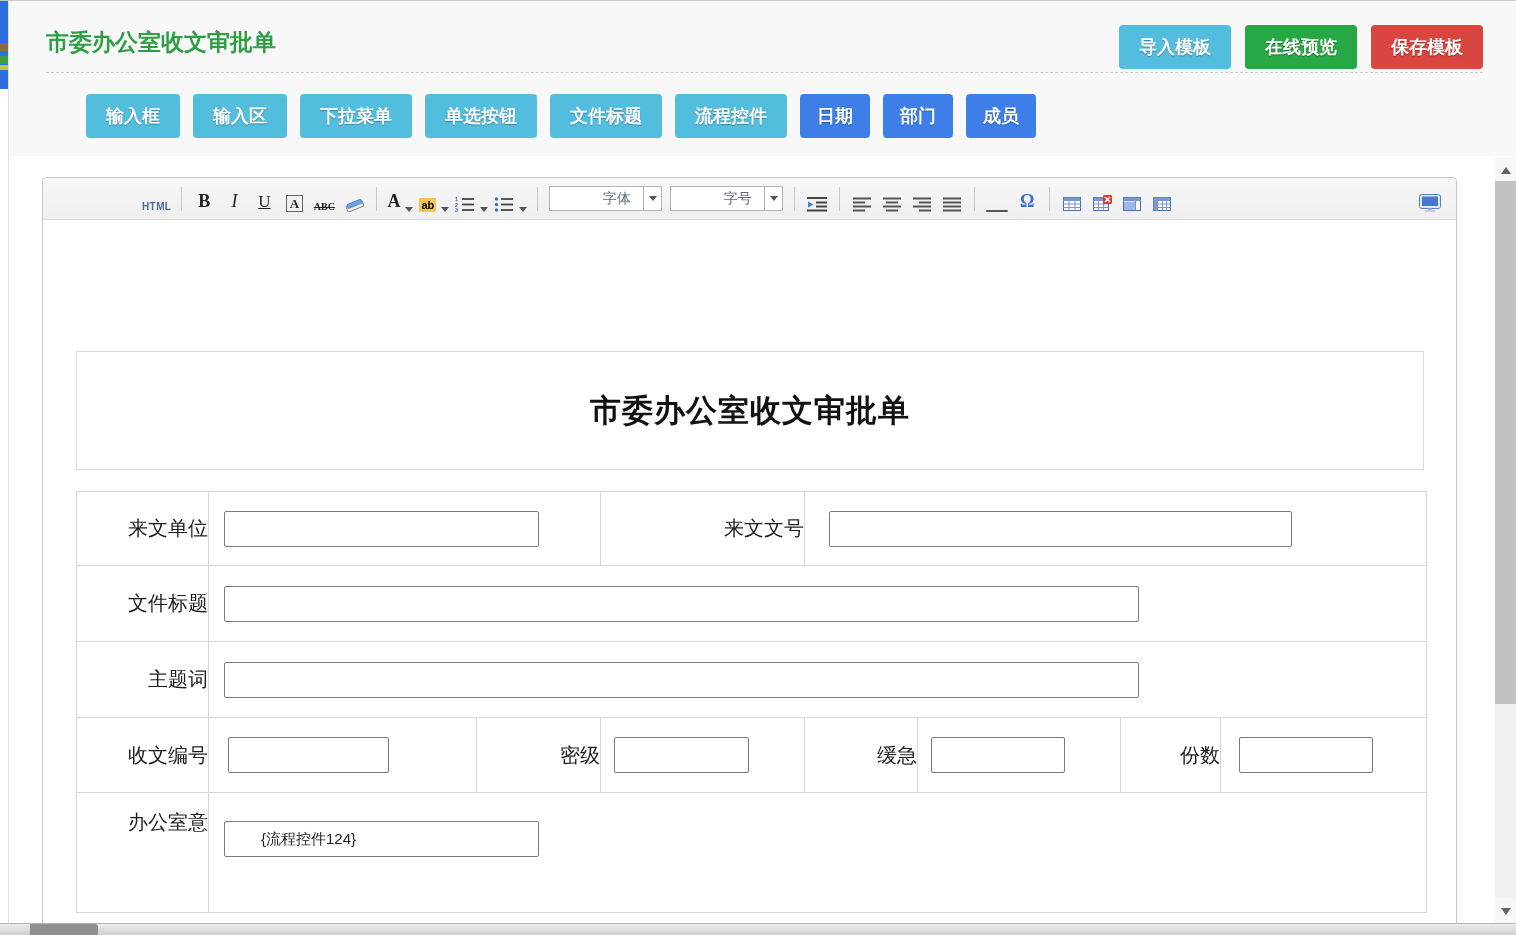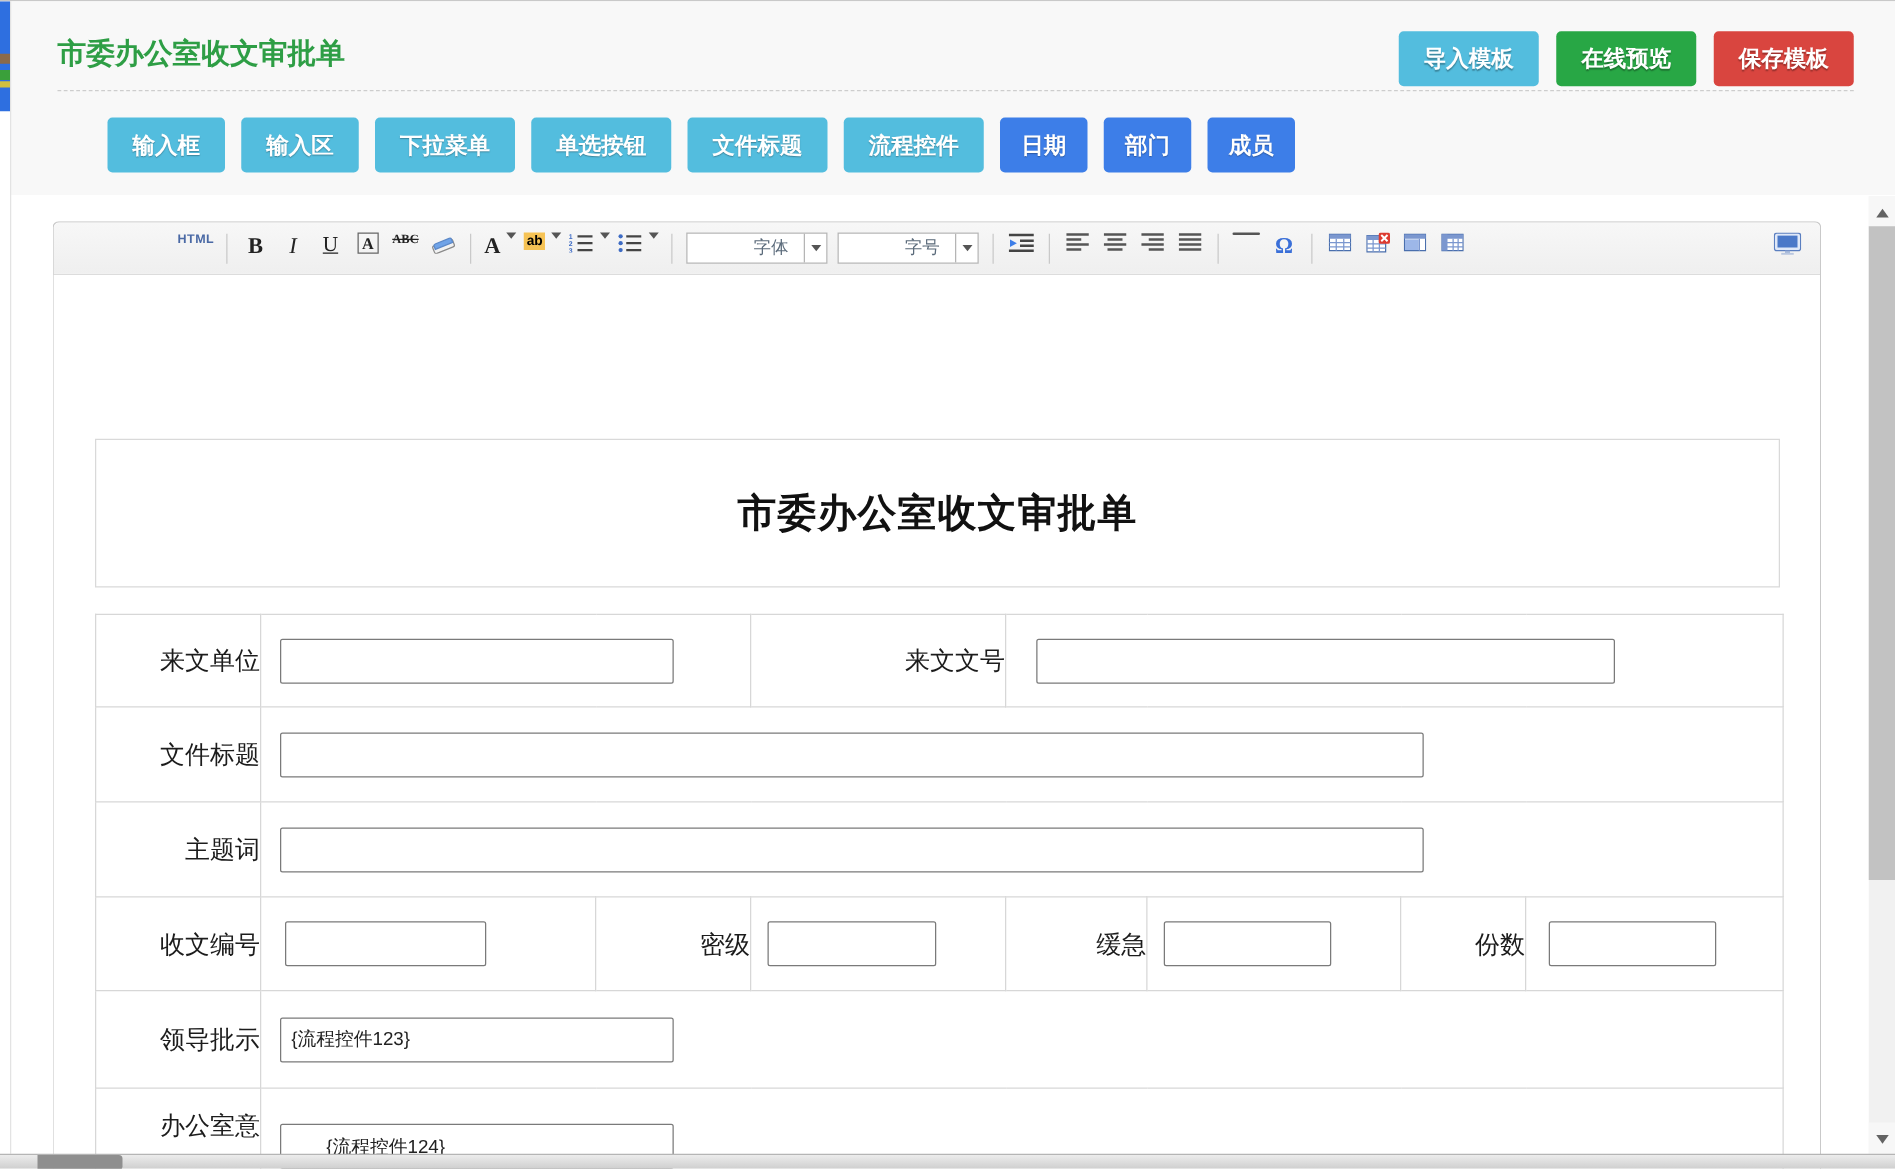--- a/index.html
+++ b/index.html
@@ -43,21 +43,21 @@
   .actions { position:absolute; right:33px; top:24px; display:flex; gap:14px; }
   .btn-import { background:#53bdde; }
   .btn-preview { background:#28a745; }
   .btn-save { background:#d9453f; }
 
   
   .editor { position:absolute; left:42px; top:176px; width:1415px; height:759px;
             border:1px solid #c9c9c9; border-bottom:none; border-radius:5px 5px 0 0; background:#fff; }
   .toolbar { height:42px; background:linear-gradient(#f7f7f7,#efefef); border-bottom:1px solid #dcdcdc;
              border-radius:5px 5px 0 0; display:flex; align-items:center; padding-left:96px; }
-  .tb-btn { min-width:24px; height:26px; display:flex; align-items:flex-start; justify-content:center;
+  .tb-btn { min-width:24px; height:26px; display:flex; align-items:flex-end; justify-content:center;
             margin:0 3px; cursor:pointer; }
   .tb-sep { width:1px; height:24px; background:#c9c9c9; margin:0 7px; }
   .tb-html { font-size:10px; font-weight:bold; color:#4a69a5; letter-spacing:.4px; }
   .g-serif { font-family:"Liberation Serif", serif; color:#222; }
   .tb-b { font-size:18px; font-weight:bold; }
   .tb-i { font-size:18px; font-style:italic; }
   .tb-u { font-size:17px; text-decoration:underline; }
   .tb-boxa { font-size:13px; font-weight:bold; border:1px solid #666; padding:0 3px; line-height:15px; }
   .tb-abc { font-size:10px; font-weight:bold; text-decoration:line-through; }
   .tb-fontcolor { font-size:18px; font-weight:bold; }
@@ -365,26 +365,20 @@
             </td>
         <td class="lbl">缓急</td>
         <td>
               <input class="inp ml13 w134" value="" style="">
             </td>
         <td class="lbl">份数</td>
         <td>
               <input class="inp ml18 w134" value="" style="">
             </td>
       </tr>
-      <tr style="height:78px">
-        <td class="lbl">领导批示</td>
-        <td colspan="7">
-              <input class="inp ml15 w315" value="{流程控件123}" style="">
-            </td>
-      </tr>
       <tr style="height:120px">
         <td class="lbl top">办公室意</td>
         <td colspan="7" style="vertical-align:top;">
               <input class="inp ml15 w315 mt28" value="{流程控件124}" style="">
             </td>
       </tr>
     </tbody>
       </table>
 
   </div>

